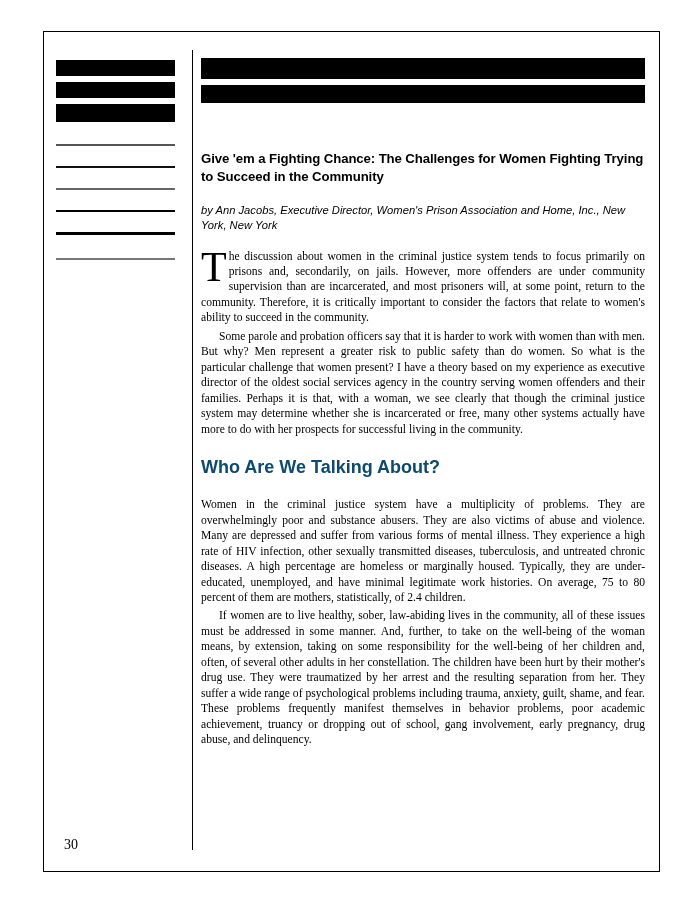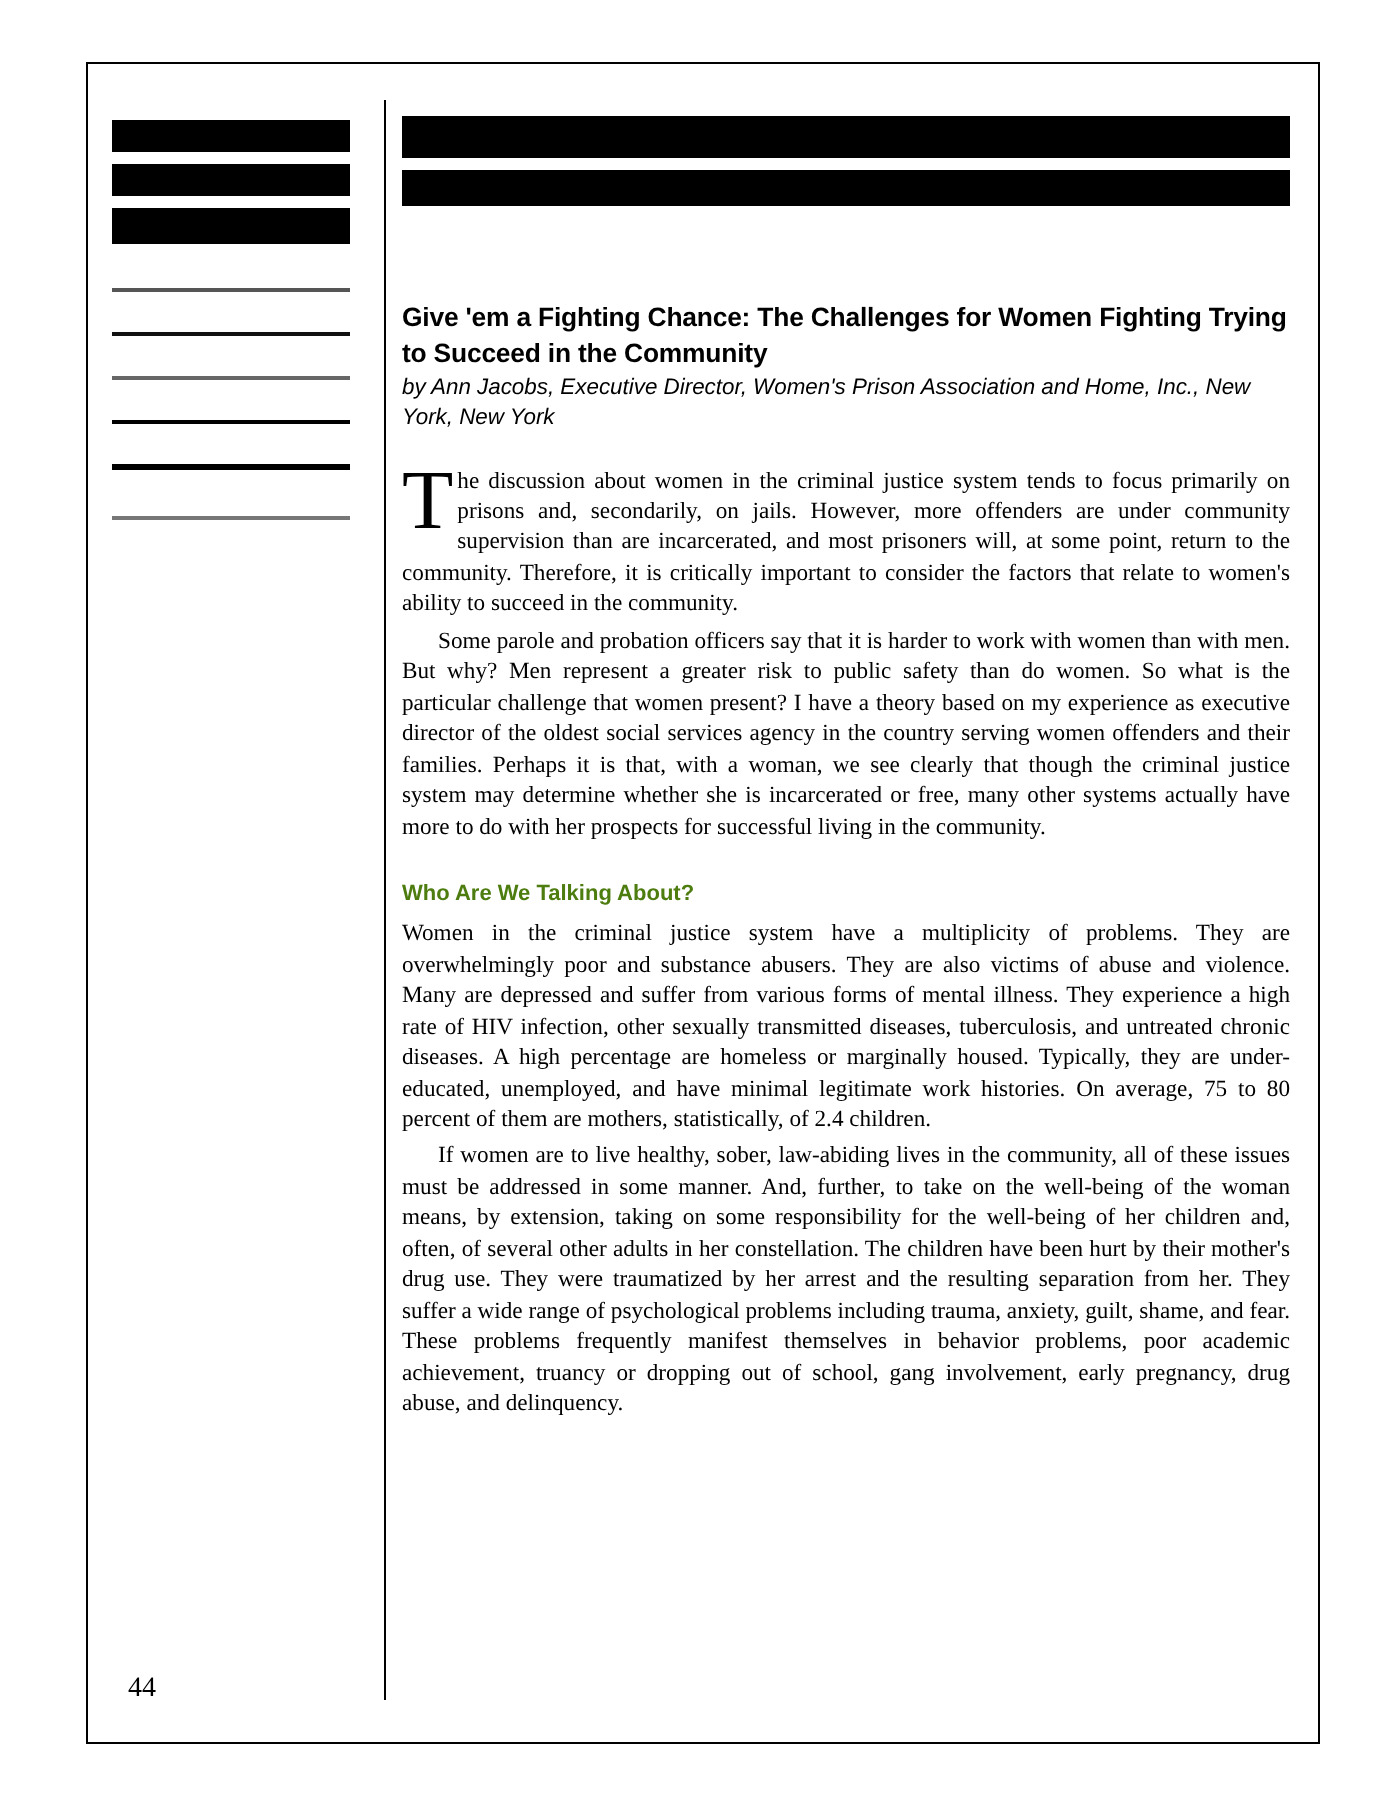--- a/index.html
+++ b/index.html
@@ -103,21 +103,21 @@
     margin-top: 28px;
     font-family: "Liberation Sans", sans-serif;
     font-weight: bold;
     font-size: 13.2px;
     line-height: 1.35;
     letter-spacing: -0.1px;
     color: #000000;
   }
 
   .byline {
-    margin-top: 1px;
+    margin-top: 17px;
     font-family: "Liberation Sans", sans-serif;
     font-style: italic;
     font-size: 11.2px;
     line-height: 1.38;
     color: #000000;
   }
 
   .body-text {
     font-family: "Liberation Serif", serif;
     font-size: 11.6px;
@@ -140,45 +140,45 @@
   }
 
   .para {
     margin-top: 3px;
     text-indent: 18px;
   }
   .para.no-indent { text-indent: 0; }
 
   .section-head {
     margin-top: 20px;
-    margin-bottom: 6px;
+    margin-bottom: 19px;
     font-family: "Liberation Sans", sans-serif;
     font-weight: bold;
-    font-size: 11px;
-    color: #4d7c0f;
+    font-size: 18px;
+    color: #0c4a6e;
   }
 </style>
 </head>
 <body>
 
 <div class="page-sheet">
 
   <div class="left-rail">
     <div class="rail-bar b1"></div>
     <div class="rail-bar b2"></div>
     <div class="rail-bar b3"></div>
 
     <div class="rail-rule r1"></div>
     <div class="rail-rule r2"></div>
     <div class="rail-rule r3"></div>
     <div class="rail-rule r4"></div>
     <div class="rail-rule r5"></div>
     <div class="rail-rule r6"></div>
 
-    <div class="page-number">44</div>
+    <div class="page-number">30</div>
   </div>
 
   <div class="v-divider"></div>
 
   <div class="content-col">
 
     <div class="masthead">
       <div class="mast-bar m1"></div>
       <div class="mast-bar m2"></div>
     </div>

